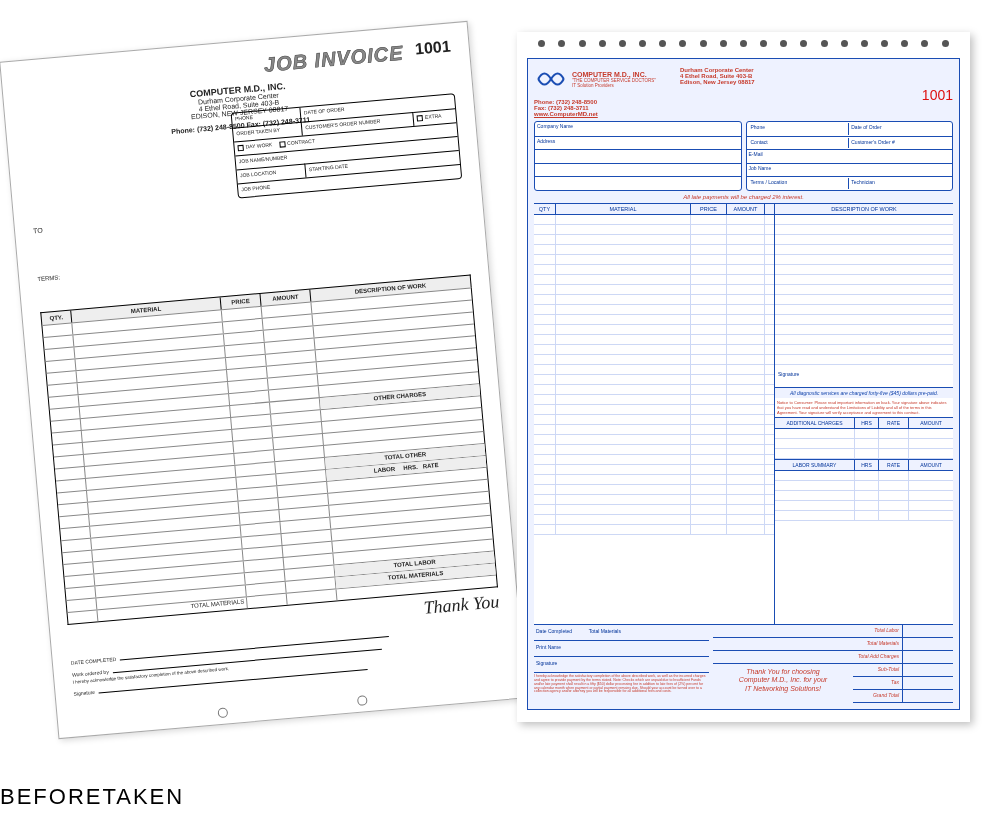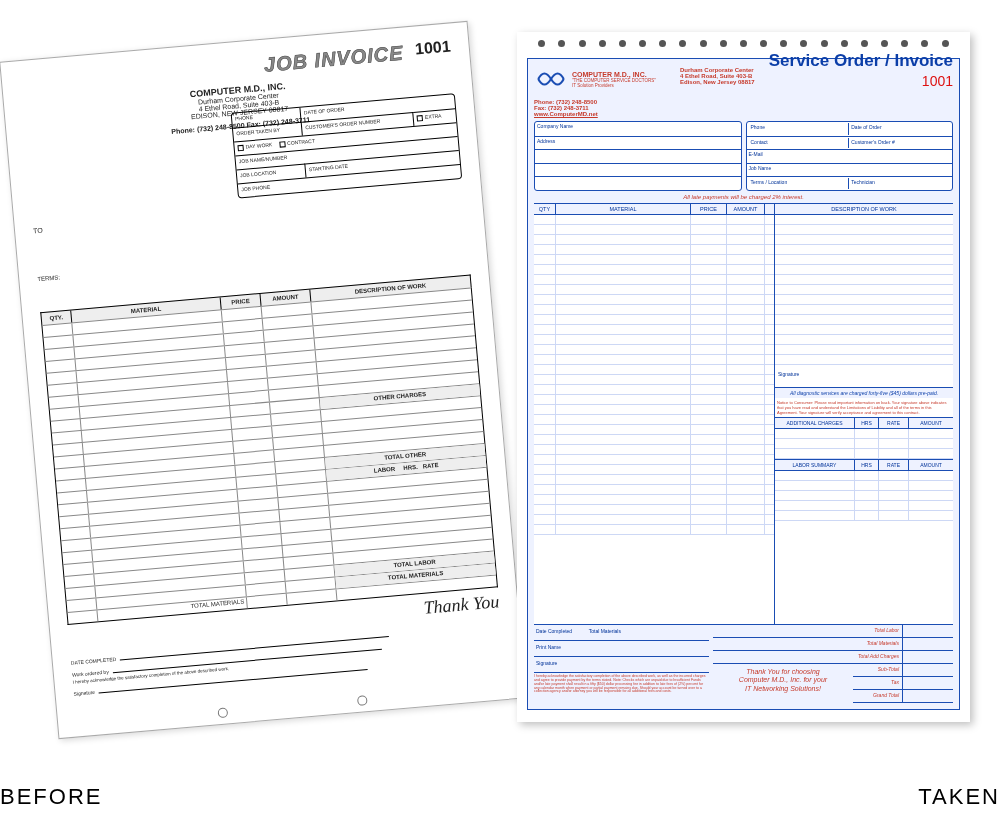--- a/index.html
+++ b/index.html
@@ -228,21 +228,21 @@
   .after .totals .tr > div { padding:2px 3px; text-align:right; }
   .after .totals .tr > div:first-child { border-right:1px solid #1a4db3; color:#c63a2b; font-style:italic; }
   .after .thanks {
     color:#c63a2b; font-style:italic; text-align:center; font-size:7px; padding:4px 2px; line-height:1.2;
   }
 
   
   .labels {
     position:absolute;
     bottom:22px; left:0; width:100%;
-    display:flex; justify-content:space-between;
+    display:flex; justify-content:flex-start;
     font-size:22px; letter-spacing:2px; font-weight:400;
   }
 
   .logo-svg { width:34px; height:28px; }
 </style>
 </head>
 <body>
 
 <div class="before">
   <div class="hdr">
@@ -535,21 +535,20 @@
         <div style="margin-top:6px;">
           <div class="phn">Phone: (732) 248-8500</div>
           <div class="phn">Fax: (732) 248-3711</div>
           <div class="web">www.ComputerMD.net</div>
         </div>
       </div>
       <div>
         <div class="addr" style="margin-top:2px;">Durham Corporate Center</div>
         <div class="addr">4 Ethel Road, Suite 403-B</div>
         <div class="addr">Edison, New Jersey 08817</div>
-        <div class="title" style="margin-top:-34px;">Service Order / Invoice</div>
         <div class="num">1001</div>
       </div>
     </div>
 
     <div class="info-grid">
       <div class="box">
         <div class="cell">Company Name</div>
         <div class="cell">Address</div>
         <div class="cell"></div>
         <div class="cell"></div>

